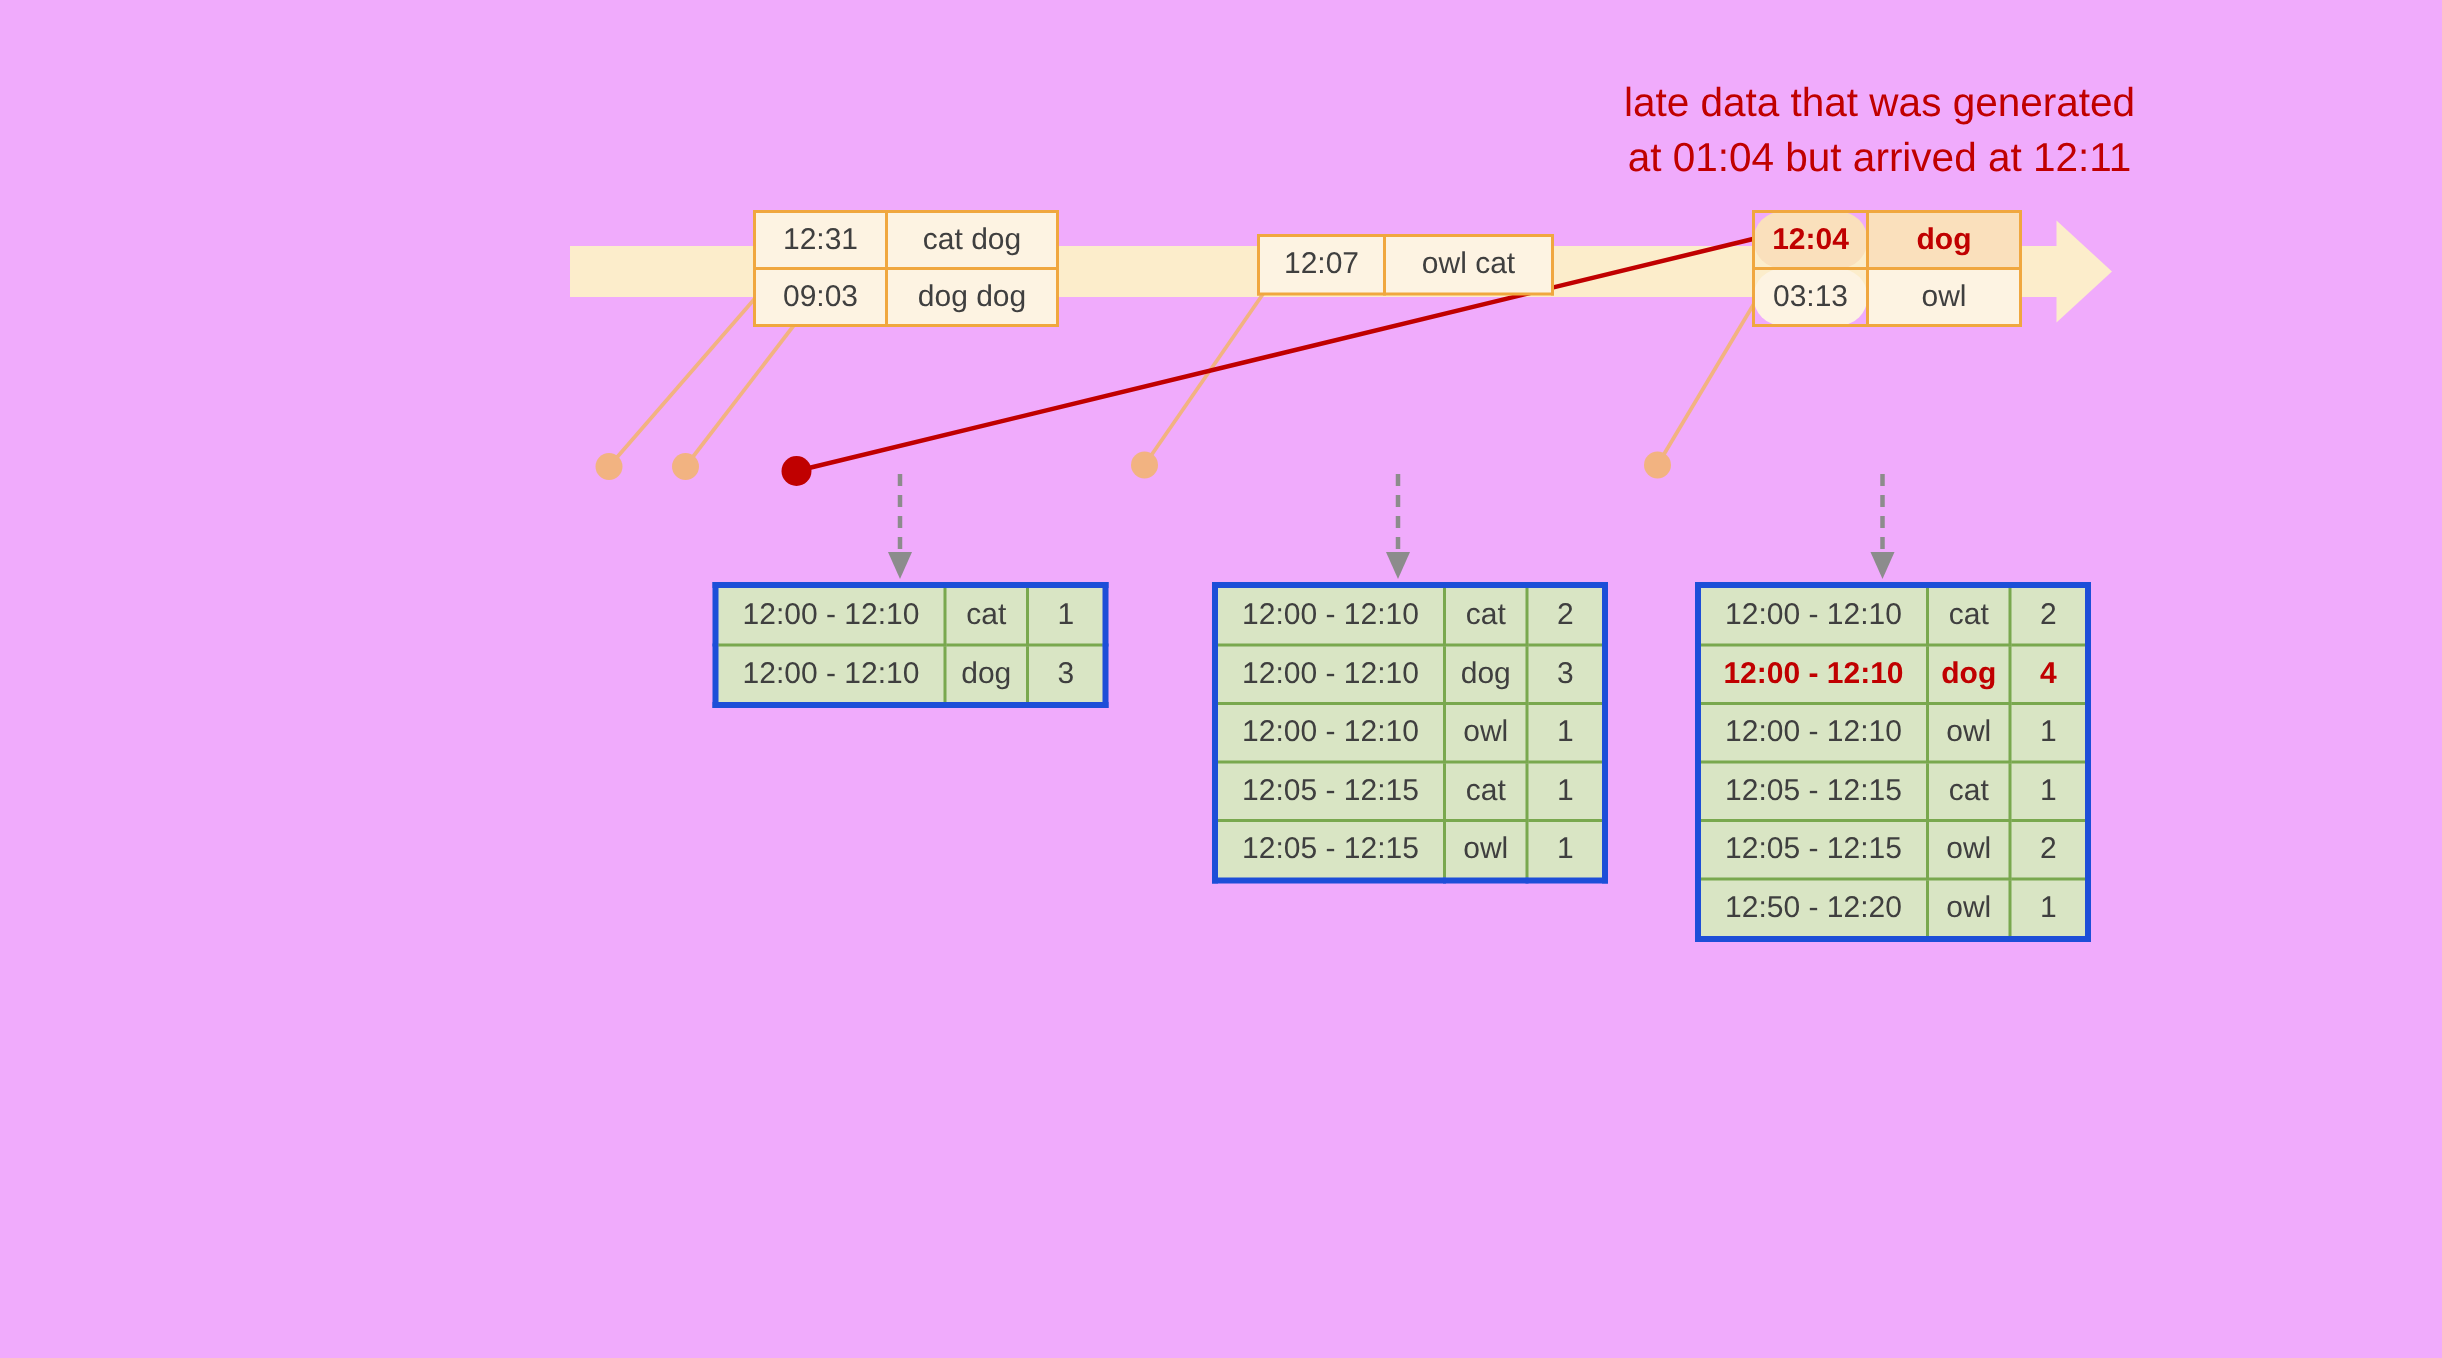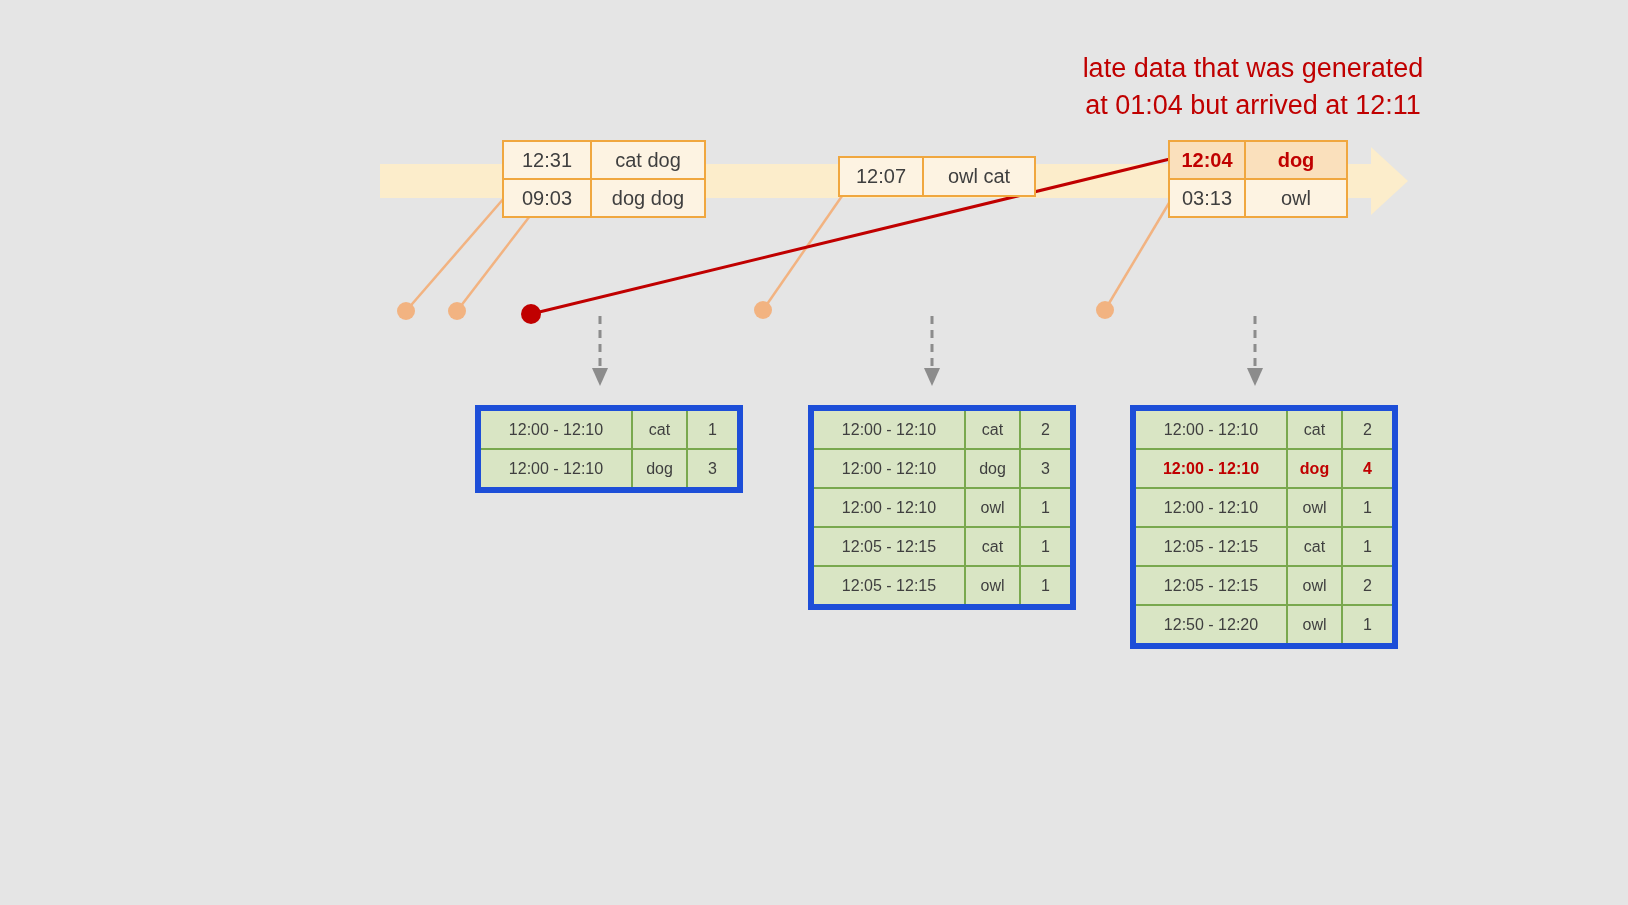--- a/index.html
+++ b/index.html
@@ -2,21 +2,21 @@
 <html><head>
 <meta charset="utf-8">
 <style>
   html, body {
     margin: 0; padding: 0;
     background: #000;
   }
   .canvas {
     position: relative;
     width: 1628px; height: 905px;
-    background: #e5e5e5;
+    background: #f0abfc;
     font-family: "Liberation Sans", sans-serif;
     overflow: hidden;
   }
   .overlay {
     position: absolute; left: 0; top: 0;
     width: 1628px; height: 905px;
     pointer-events: none;
   }
   
   .timeline-body {
@@ -50,30 +50,29 @@
   table.event td.t { width: 86px; }
   table.event td.w { width: 112px; }
   table.event tr.late td {
     background: #FAE0BC;
     color: #C00000;
     font-weight: bold;
   }
   #event-batch-2 td.t { width: 82px; }
   #event-batch-2 td.w { width: 110px; }
   #event-batch-2 td   { height: 37px; }
-  #event-batch-3 td.t { width: 74px; }
+  #event-batch-3 td.t { width: 74px; border-radius: 19px; }
   #event-batch-3 td.w { width: 100px; }
   
   table.result {
     position: absolute;
     border-collapse: collapse;
-    font-size: 16px;
+    font-size: 20px;
     color: #3F3F3F;
-    border: 6px solid #1d4ed8;
-    margin-top: 17px;
+    border: 4px solid #1d4ed8;
   }
   table.result td {
     border: 2px solid #79A84E;
     background: #D9E5C4;
     text-align: center;
     height: 37px;
     padding: 0;
   }
   table.result td.win  { width: 150px; }
   table.result td.word { width: 53px; }

